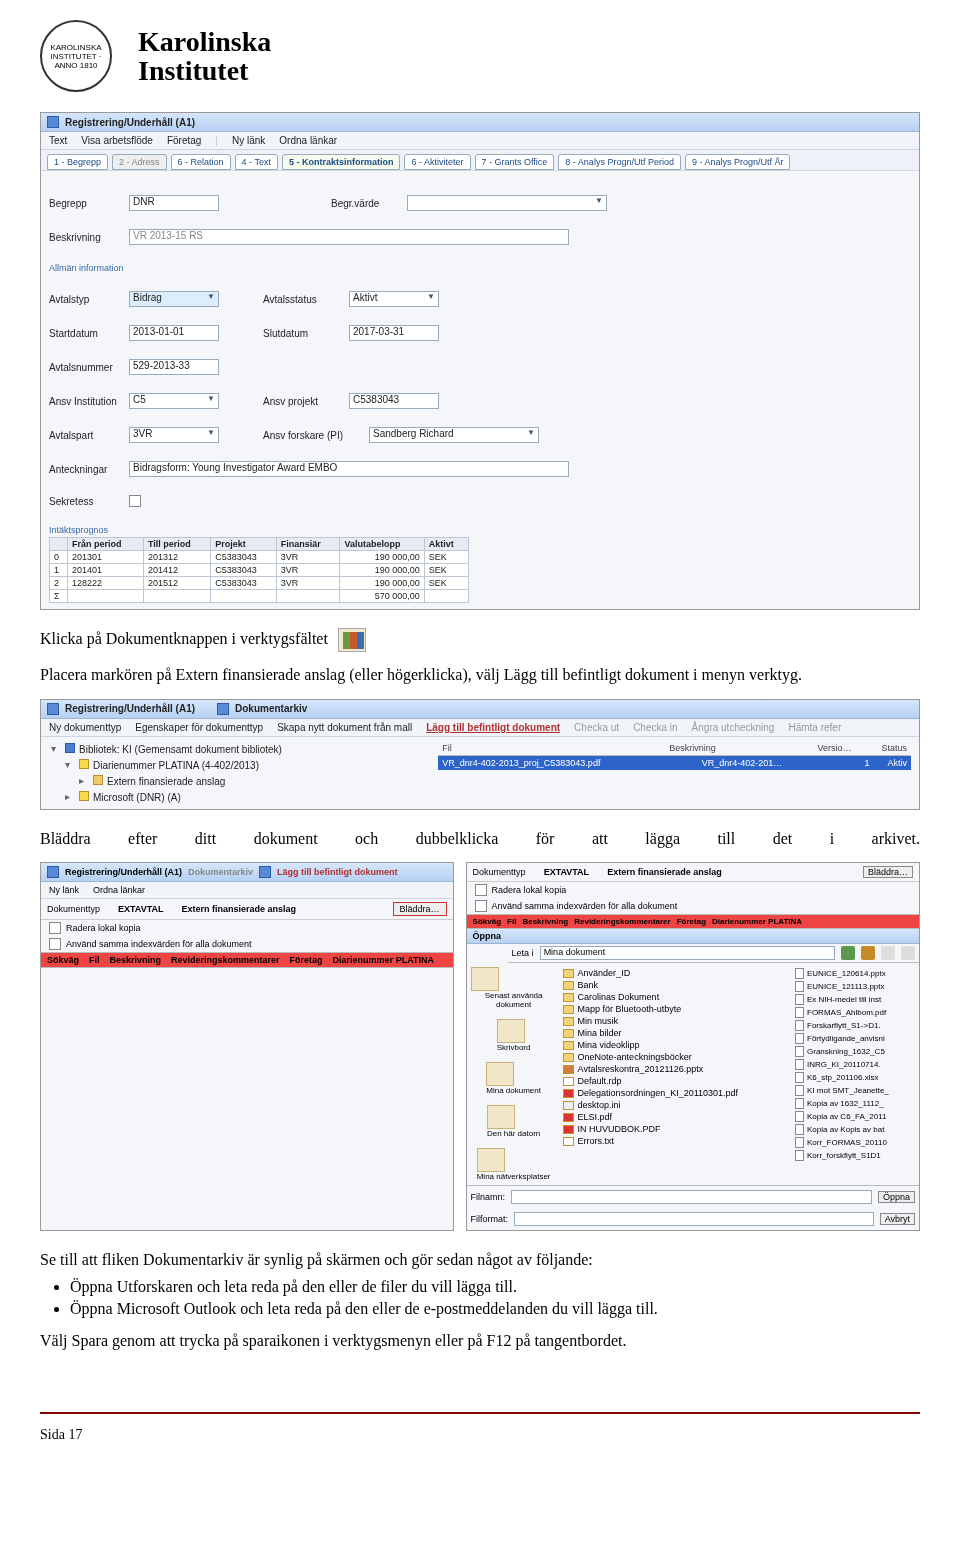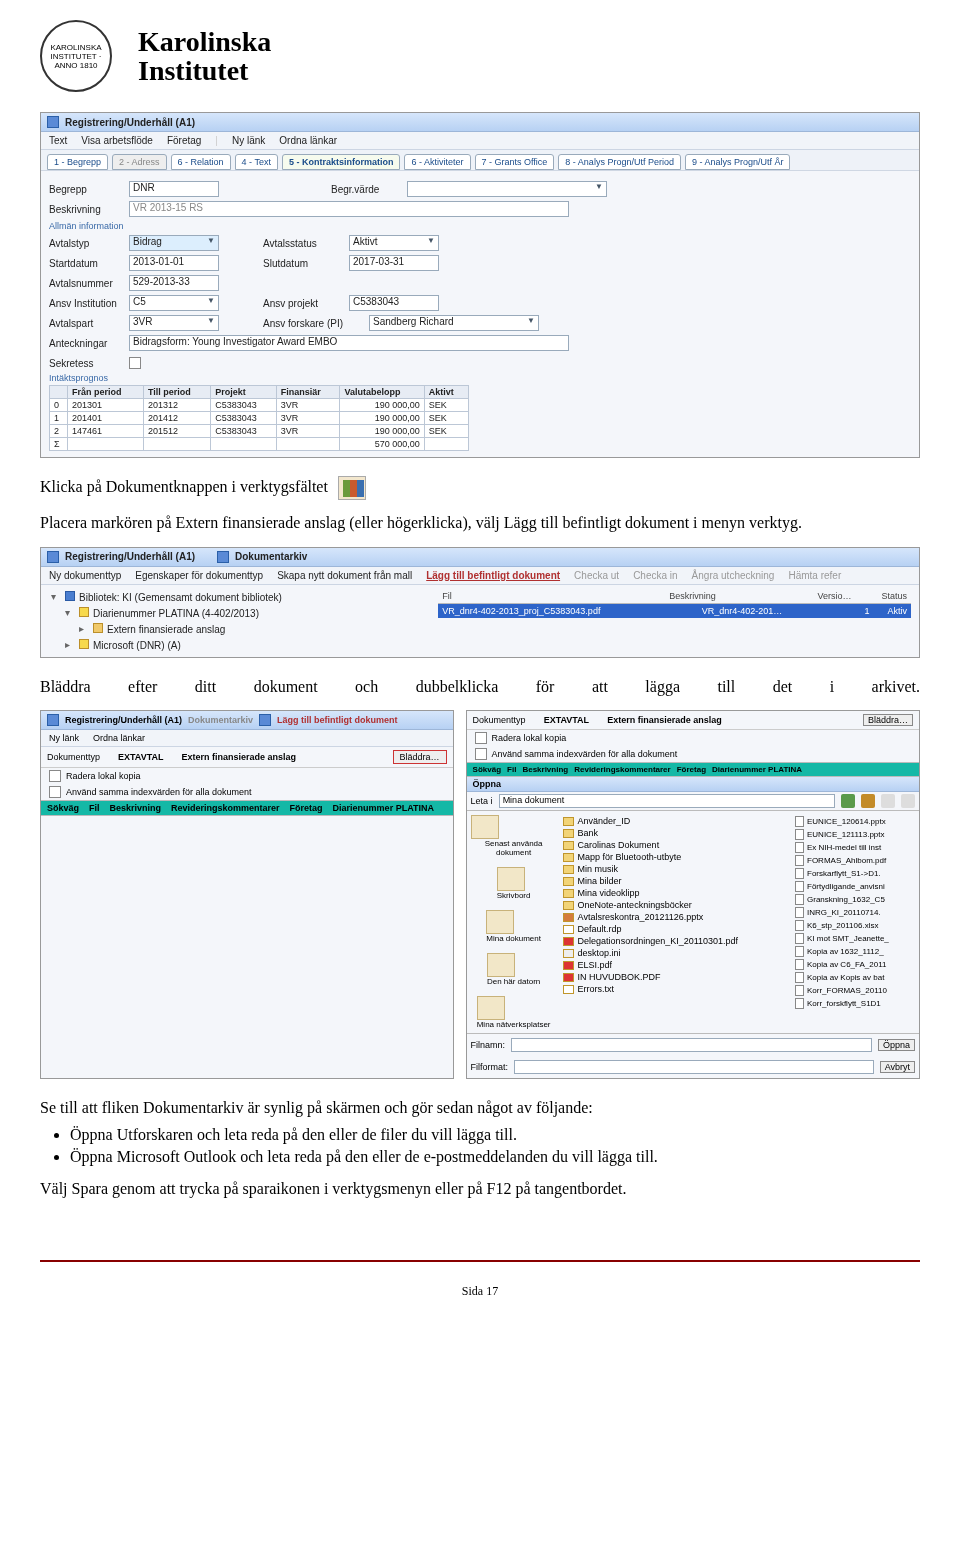--- a/index.html
+++ b/index.html
@@ -49,21 +49,21 @@
     padding: 2px 6px;
     border: 1px solid #9ab;
     background: #fff;
     border-radius: 3px 3px 0 0;
     font-size: 9px;
     color: #1a4c8a;
   }
   .tabsrow .tab.disabled { color: #888; background:#eee; }
   .tabsrow .tab.active { background: #f6fbee; font-weight:bold; }
   .form-area { padding: 6px 8px; background:#f4f6fa; border-top:1px solid #cfd7e3;}
-  .frow { display:flex; align-items:center; gap:6px; margin:4px 0; }
+  .frow { display:flex; align-items:center; gap:6px; margin:18px 0; }
   .flabel { width: 74px; }
   .finput { background:#fff; border:1px solid #9ab; height:16px; padding:0 3px; display:inline-block; }
   .finput.dd::after { content:"▼"; float:right; font-size:8px; color:#456; }
   .checkbox { width:12px; height:12px; border:1px solid #888; background:#fff; display:inline-block; }
   .section-label { color:#3a6aa8; font-size:9px; margin:4px 0 2px 0; }
   .datagrid { width:100%; border-collapse:collapse; font-size:9px; }
   .datagrid th, .datagrid td { border:1px solid #bcc7d6; padding:1px 4px; background:#fff; text-align:left; }
   .datagrid th { background:#e7ecf4; font-weight:bold; }
   .datagrid .num { text-align:right; }
   .doc-tree { padding:4px 8px; display:flex; gap:10px; }
@@ -78,44 +78,44 @@
   .filehdr { display:flex; color:#444; border-bottom:1px solid #bbb; padding:2px 4px; font-size:9px; gap:30px;}
   .filerow { background:#2d64c9; color:#fff; padding:2px 4px; display:flex; gap:18px; font-size:9px; }
   .menubar .m-hi { color:#b03030; font-weight:bold; text-decoration:underline; }
   .menubar .m-dim { color:#999; }
   .body-para { margin: 12px 0; text-align: justify; line-height:1.4; }
   .body-para .icon-inline { display:inline-block; vertical-align:middle; width:28px; height:24px; border:1px solid #aaa; background:#f3e7cd; margin-left:6px; position:relative; }
   .body-para .icon-inline::after { content:""; position:absolute; left:4px; top:3px; width:7px; height:17px; background:#6a9a3c; box-shadow:7px 0 0 #c95a2e, 14px 0 0 #3a6fb0; }
   .two-col { display:flex; gap:12px; margin: 4px 0 18px 0;}
   .bullets { margin: 6px 0 12px 30px; padding:0; }
   .bullets li { margin:4px 0; }
-  .footer { margin-top:60px; border-top:2px solid #800; text-align:center; padding-top:22px; font-size:12px; }
+  .footer { margin-top:60px; border-top:2px solid #800; text-align:left; padding-top:13px; font-size:14px; }
   .btn-small { border:1px solid #888; background:#eee; padding:0 4px; font-size:9px; }
   .file-browser { padding:4px; display:flex; gap:6px; }
   .fb-side { width:86px; display:flex; flex-direction:column; gap:10px; align-items:center; font-size:8px; text-align:center; }
   .fb-side .fb-icon { width:28px; height:24px; background:#f2e7c8; border:1px solid #c8b27a; }
   .fb-mid { flex:1; }
   .fb-mid .folder-row { display:flex; align-items:center; gap:4px; padding:1px 0; font-size:9px;}
   .fb-mid .folder-row .fi { width:11px; height:9px; background:#f2d478; border:1px solid #c0962c; }
   .fb-right { width:120px; font-size:8px; }
   .fb-right .file-row { display:flex; align-items:center; gap:3px; padding:1px 0; }
   .fb-right .file-row .fi2 { width:9px; height:11px; background:#fff; border:1px solid #888; }
-  .fb-top { display:flex; align-items:center; gap:6px; padding:2px 4px; border-bottom:1px solid #bbb; font-size:9px; }
+  .fb-top { display:flex; align-items:center; gap:6px; padding:2px 4px; border-bottom:1px solid #bbb; font-size:9px;margin-left:41px; }
   .fb-top .loc { flex:1; background:#fff; border:1px solid #9ab; height:14px; padding:0 3px; }
   .fb-top .navicon { width:14px; height:14px; background:#5a9a4a; border-radius:2px; }
   .fb-bottom { padding:4px; display:flex; gap:6px; align-items:center; font-size:9px; border-top:1px solid #bbb;}
   .fb-bottom .fld { flex:1; background:#fff; border:1px solid #9ab; height:14px; }
   .dialog-ss {
     border:1px solid #999; background:#f4f6fa;
     font-family: Tahoma, Arial, sans-serif; font-size:9px;
     flex:1;
   }
   .dialog-ss .diag-top { padding:3px 6px; display:flex; gap:18px; align-items:center; border-bottom:1px solid #ccc;}
   .dialog-ss .checkrow { padding:2px 8px; display:flex; align-items:center; gap:5px; }
-  .dialog-ss .hdrrow { background:#14b8a6; border-top:1px solid #bbb; border-bottom:1px solid #bbb; padding:2px 6px; display:flex; gap:10px; font-weight:bold; }
+  .dialog-ss .hdrrow { background:#ef4444; border-top:1px solid #bbb; border-bottom:1px solid #bbb; padding:2px 6px; display:flex; gap:10px; font-weight:bold; }
   .openbar { background:linear-gradient(#d6e6fb,#b7d1f3); padding:2px 6px; font-weight:bold; border-bottom:1px solid #9db6d8;}
   .btn-box { border:1px solid #c33; padding:1px 6px; font-size:9px; background:#eee; }
 </style>
 </head>
 <body>
 
 <div class="logo-area">
   <div class="seal">
     <span>KAROLINSKA INSTITUTET · ANNO 1810</span>
   </div>
@@ -225,21 +225,21 @@
         <td>1</td>
             <td>201401</td>
             <td>201412</td>
             <td>C5383043</td>
             <td>3VR</td>
             <td class="num">190 000,00</td>
             <td>SEK</td>
       </tr>
       <tr>
         <td>2</td>
-            <td>147461</td>
+            <td>128222</td>
             <td>201512</td>
             <td>C5383043</td>
             <td>3VR</td>
             <td class="num">190 000,00</td>
             <td>SEK</td>
       </tr>
       <tr>
         <td>Σ</td>
             <td></td>
             <td></td>

